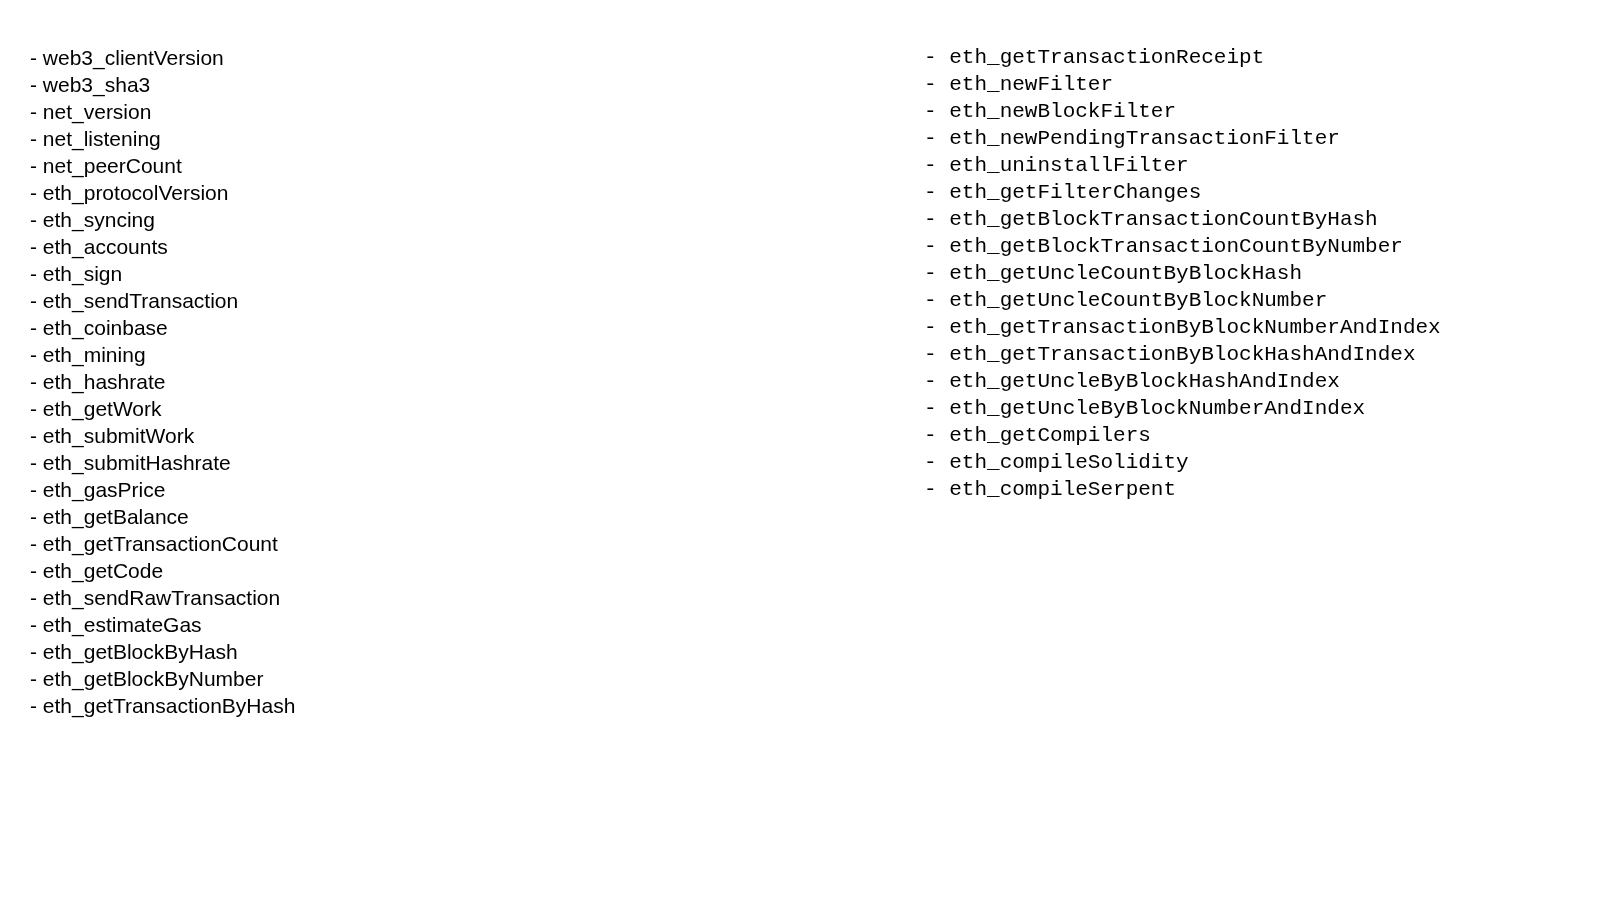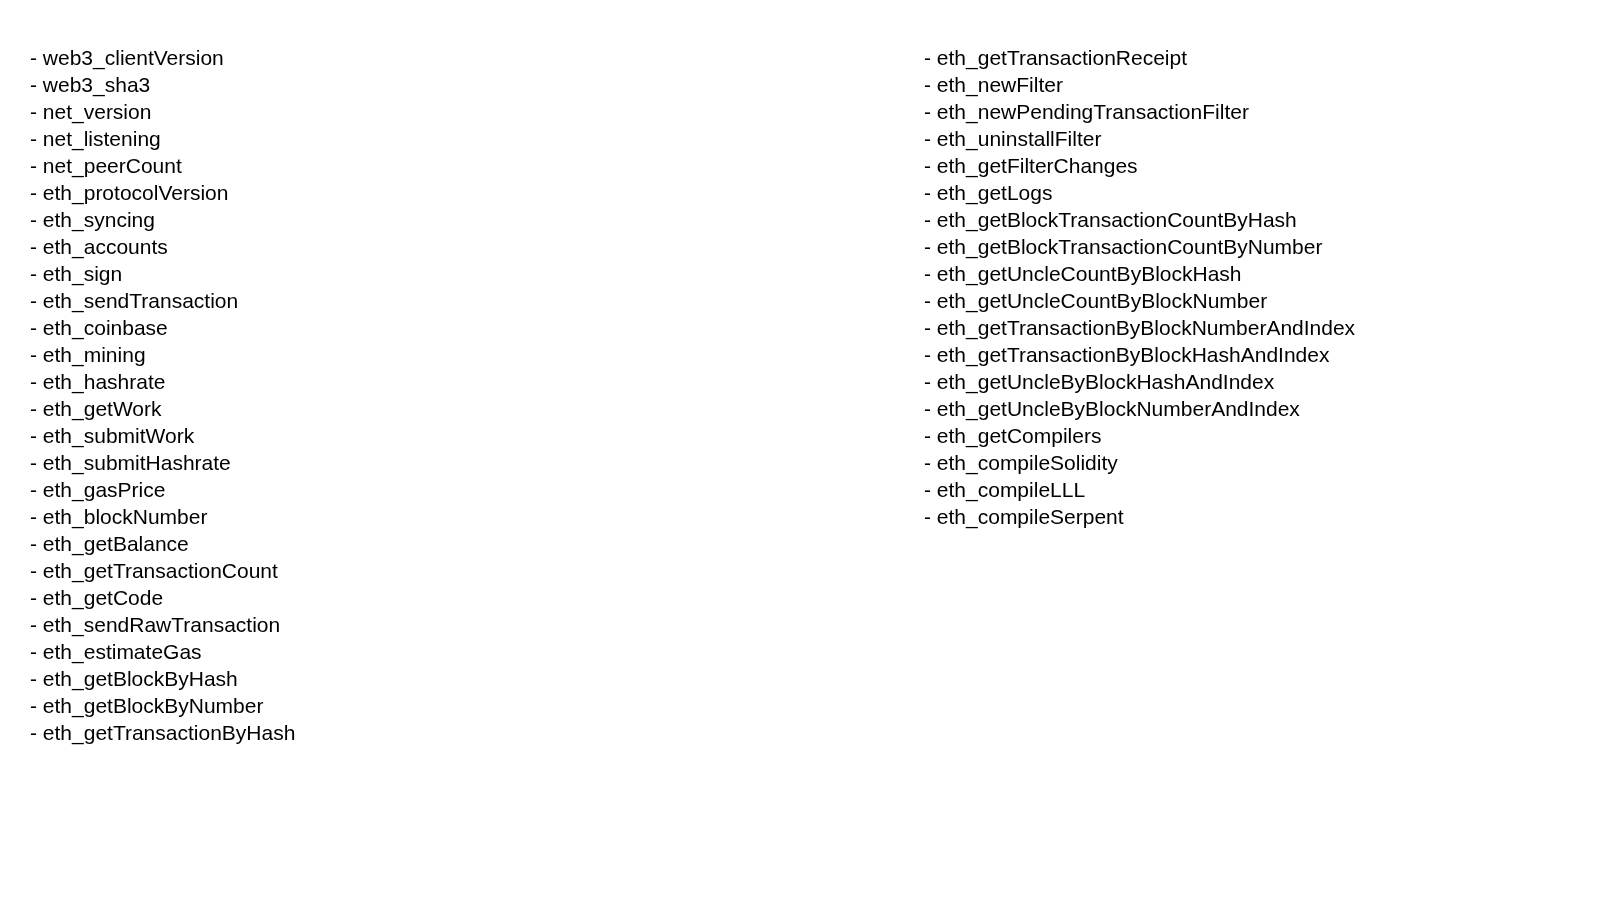--- a/index.html
+++ b/index.html
@@ -23,20 +23,21 @@
       justify-content: space-between;
     }
     .col {
       width: 50%;
     }
     .col-left ul {
       padding-left: 0;
     }
     .col-right ul {
       padding-left: 124px;
+      font-family: Liberation Mono, monospace;
     }
     ul {
       list-style: none;
     }
     li {
       line-height: 27px;
       white-space: nowrap;
     }
     li::before {
       content: "- ";
@@ -58,46 +59,44 @@
         <li>eth_accounts</li>
         <li>eth_sign</li>
         <li>eth_sendTransaction</li>
         <li>eth_coinbase</li>
         <li>eth_mining</li>
         <li>eth_hashrate</li>
         <li>eth_getWork</li>
         <li>eth_submitWork</li>
         <li>eth_submitHashrate</li>
         <li>eth_gasPrice</li>
-        <li>eth_blockNumber</li>
         <li>eth_getBalance</li>
         <li>eth_getTransactionCount</li>
         <li>eth_getCode</li>
         <li>eth_sendRawTransaction</li>
         <li>eth_estimateGas</li>
         <li>eth_getBlockByHash</li>
         <li>eth_getBlockByNumber</li>
         <li>eth_getTransactionByHash</li>
       </ul>
   </div>
   <div class="col col-right">
     <ul id="right-list">
         <li>eth_getTransactionReceipt</li>
         <li>eth_newFilter</li>
+        <li>eth_newBlockFilter</li>
         <li>eth_newPendingTransactionFilter</li>
         <li>eth_uninstallFilter</li>
         <li>eth_getFilterChanges</li>
-        <li>eth_getLogs</li>
         <li>eth_getBlockTransactionCountByHash</li>
         <li>eth_getBlockTransactionCountByNumber</li>
         <li>eth_getUncleCountByBlockHash</li>
         <li>eth_getUncleCountByBlockNumber</li>
         <li>eth_getTransactionByBlockNumberAndIndex</li>
         <li>eth_getTransactionByBlockHashAndIndex</li>
         <li>eth_getUncleByBlockHashAndIndex</li>
         <li>eth_getUncleByBlockNumberAndIndex</li>
         <li>eth_getCompilers</li>
         <li>eth_compileSolidity</li>
-        <li>eth_compileLLL</li>
         <li>eth_compileSerpent</li>
       </ul>
   </div>
 </div>
 
 </body></html>

